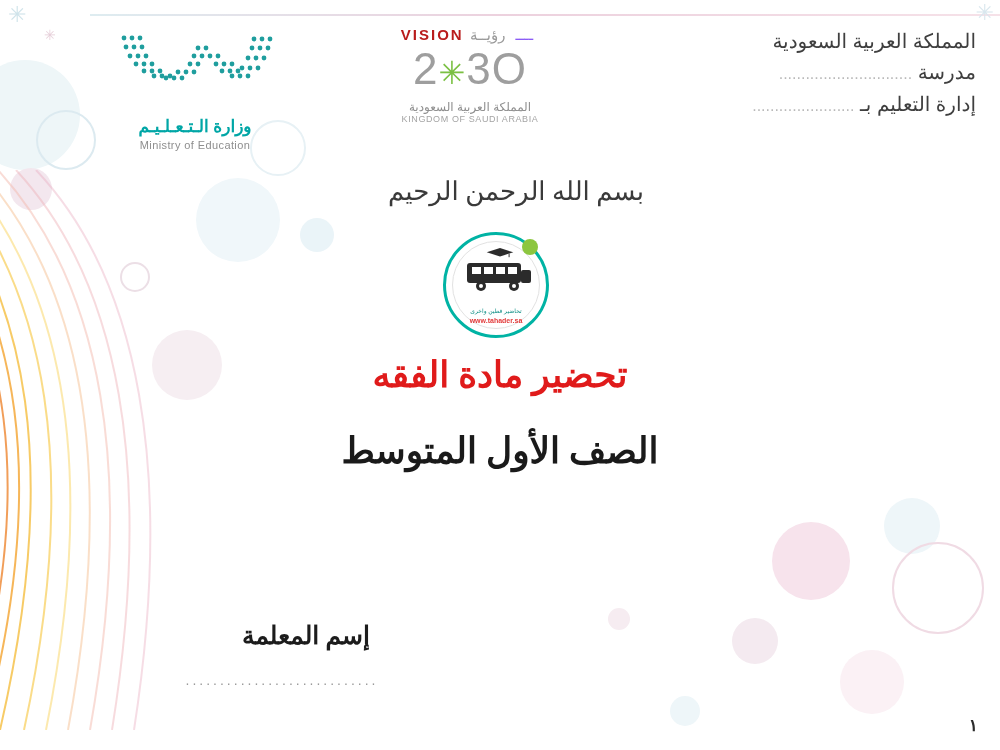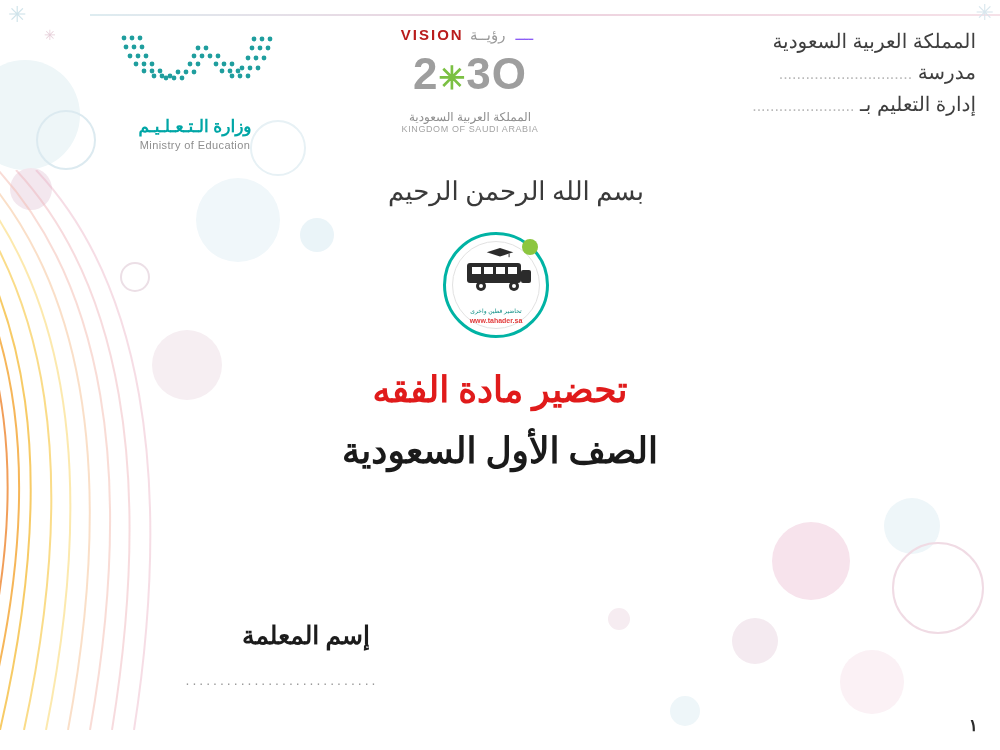--- a/index.html
+++ b/index.html
@@ -55,21 +55,21 @@
     color:#00a6a6; font-size:17px; font-weight:bold; margin-top:20px;
     letter-spacing:1px;
   }
   .moe-en { color:#8e8e8e; font-size:11px; margin-top:2px; letter-spacing:.4px; }
 
   
   .vision { position:absolute; left:390px; top:0; width:160px; text-align:center; }
   .v-top { font-size:15px; color:#9a9a9a; letter-spacing:2px; direction:ltr; }
   .v-top b { color:#b91c1c; font-weight:bold; }
   .v-num {
-    font-size:44px; font-weight:bold; color:#9e9e9e; line-height:60px;
+    font-size:44px; font-weight:normal; color:#9e9e9e; line-height:50px;
     direction:ltr; letter-spacing:1px;
   }
   .v-num .star { color:#7bc043; font-size:32px; }
   .v-ar { font-size:12px; color:#8f8f8f; margin-top:2px; }
   .v-en { font-size:9px; color:#a4a4a4; letter-spacing:.6px; direction:ltr; }
 
   
   .basmala {
     position:absolute; top:176px; left:0; right:0; text-align:center;
     font-family:"Liberation Serif", serif; font-size:26px; color:#3a3a3a;
@@ -100,21 +100,21 @@
     position:absolute; left:0; right:0; bottom:20px; text-align:center;
     font-size:6px; color:#0f8f85; line-height:8px;
   }
   .logo .lurl {
     position:absolute; left:0; right:0; bottom:11px; text-align:center;
     font-size:7px; color:#e23b3b; font-weight:bold; direction:ltr;
   }
 
   
   .title-red {
-    position:absolute; top:369px; left:0; right:0; text-align:center;
+    position:absolute; top:354px; left:0; right:0; text-align:center;
     color:#e01b1b; font-size:36px; font-weight:bold;
     font-family:"Liberation Serif", serif;
   }
   .title-dark {
     position:absolute; top:430px; left:0; right:0; text-align:center;
     color:#1a1a1a; font-size:36px; font-weight:bold;
     font-family:"Liberation Serif", serif;
   }
 
   
@@ -300,19 +300,19 @@
       <circle cx="17" cy="29" r="5" fill="#2b2b2b"></circle>
       <circle cx="17" cy="29" r="2" fill="#ffffff"></circle>
       <circle cx="50" cy="29" r="5" fill="#2b2b2b"></circle>
       <circle cx="50" cy="29" r="2" fill="#ffffff"></circle>
     </svg>
     <div class="ltxt">تحاضير فطين واخرى</div>
     <div class="lurl">www.tahader.sa</div>
   </div>
 
   <div class="title-red">تحضير مادة الفقه</div>
-  <div class="title-dark">الصف الأول السعودية</div>
+  <div class="title-dark">الصف الأول المتوسط</div>
 
   <div class="teacher">إسم المعلمة</div>
   <div class="teacher-line">............................</div>
 
   <div class="pageno">١</div>
 </div>
 
 </body></html>

